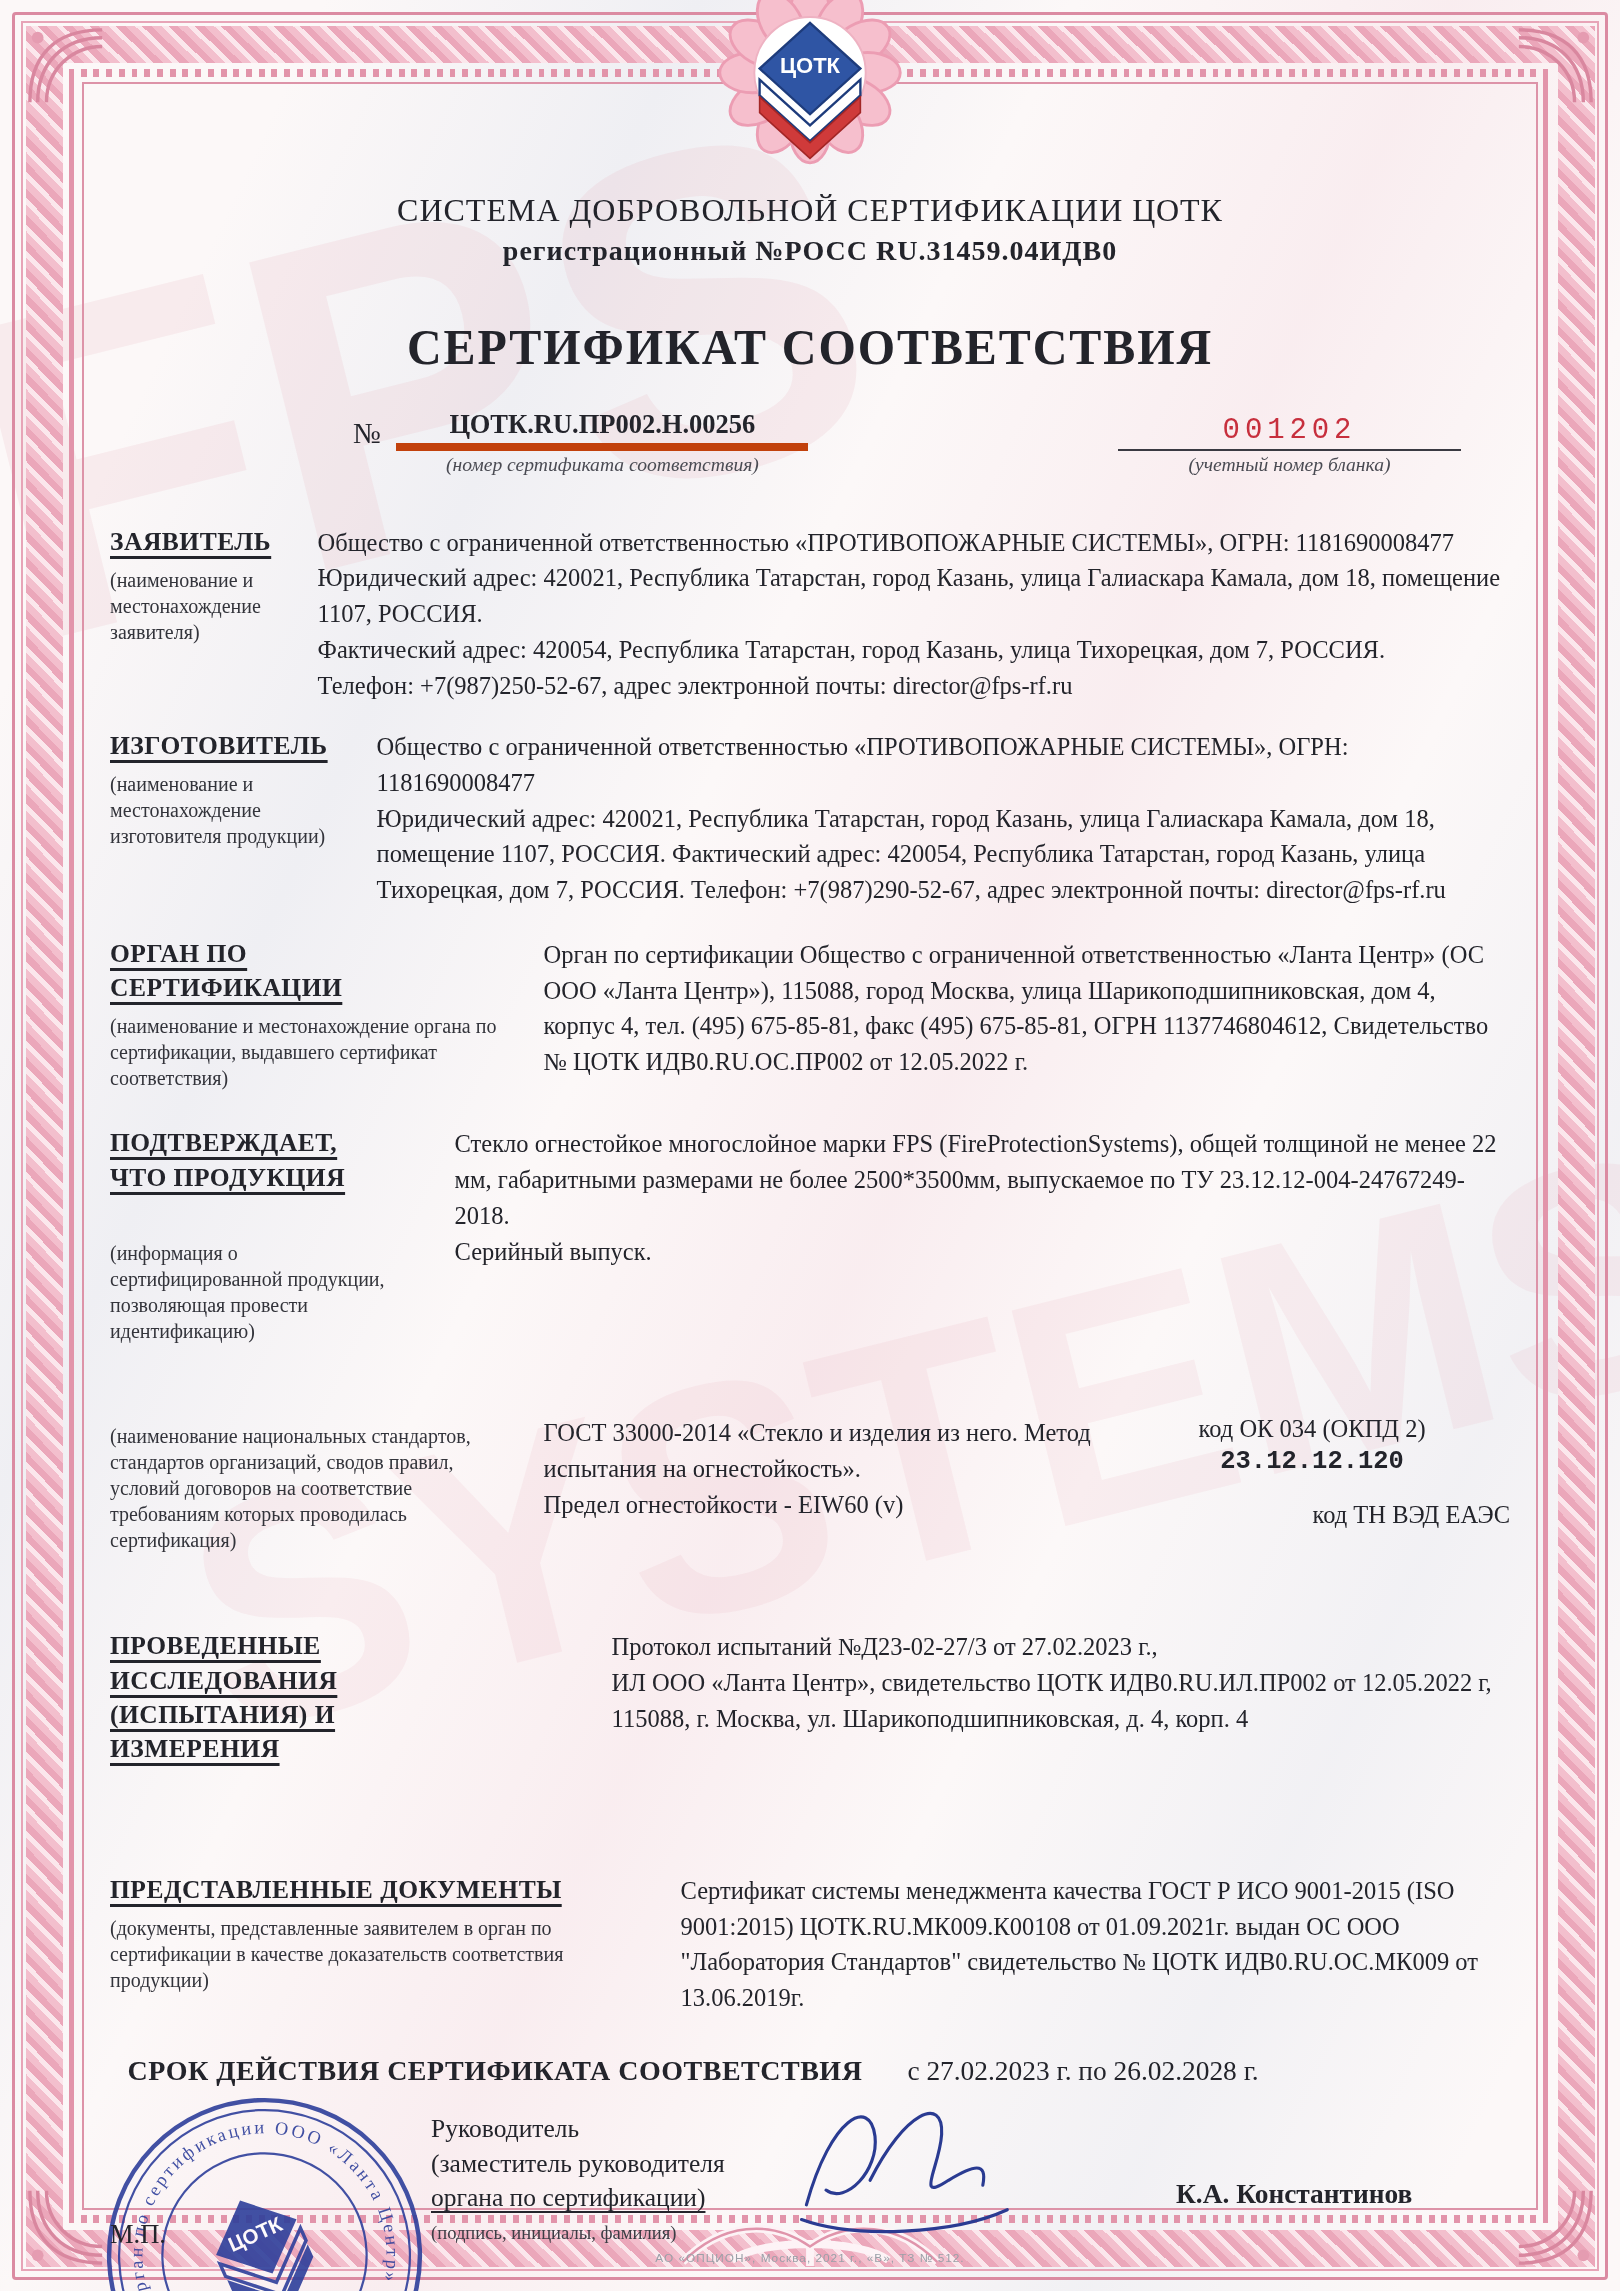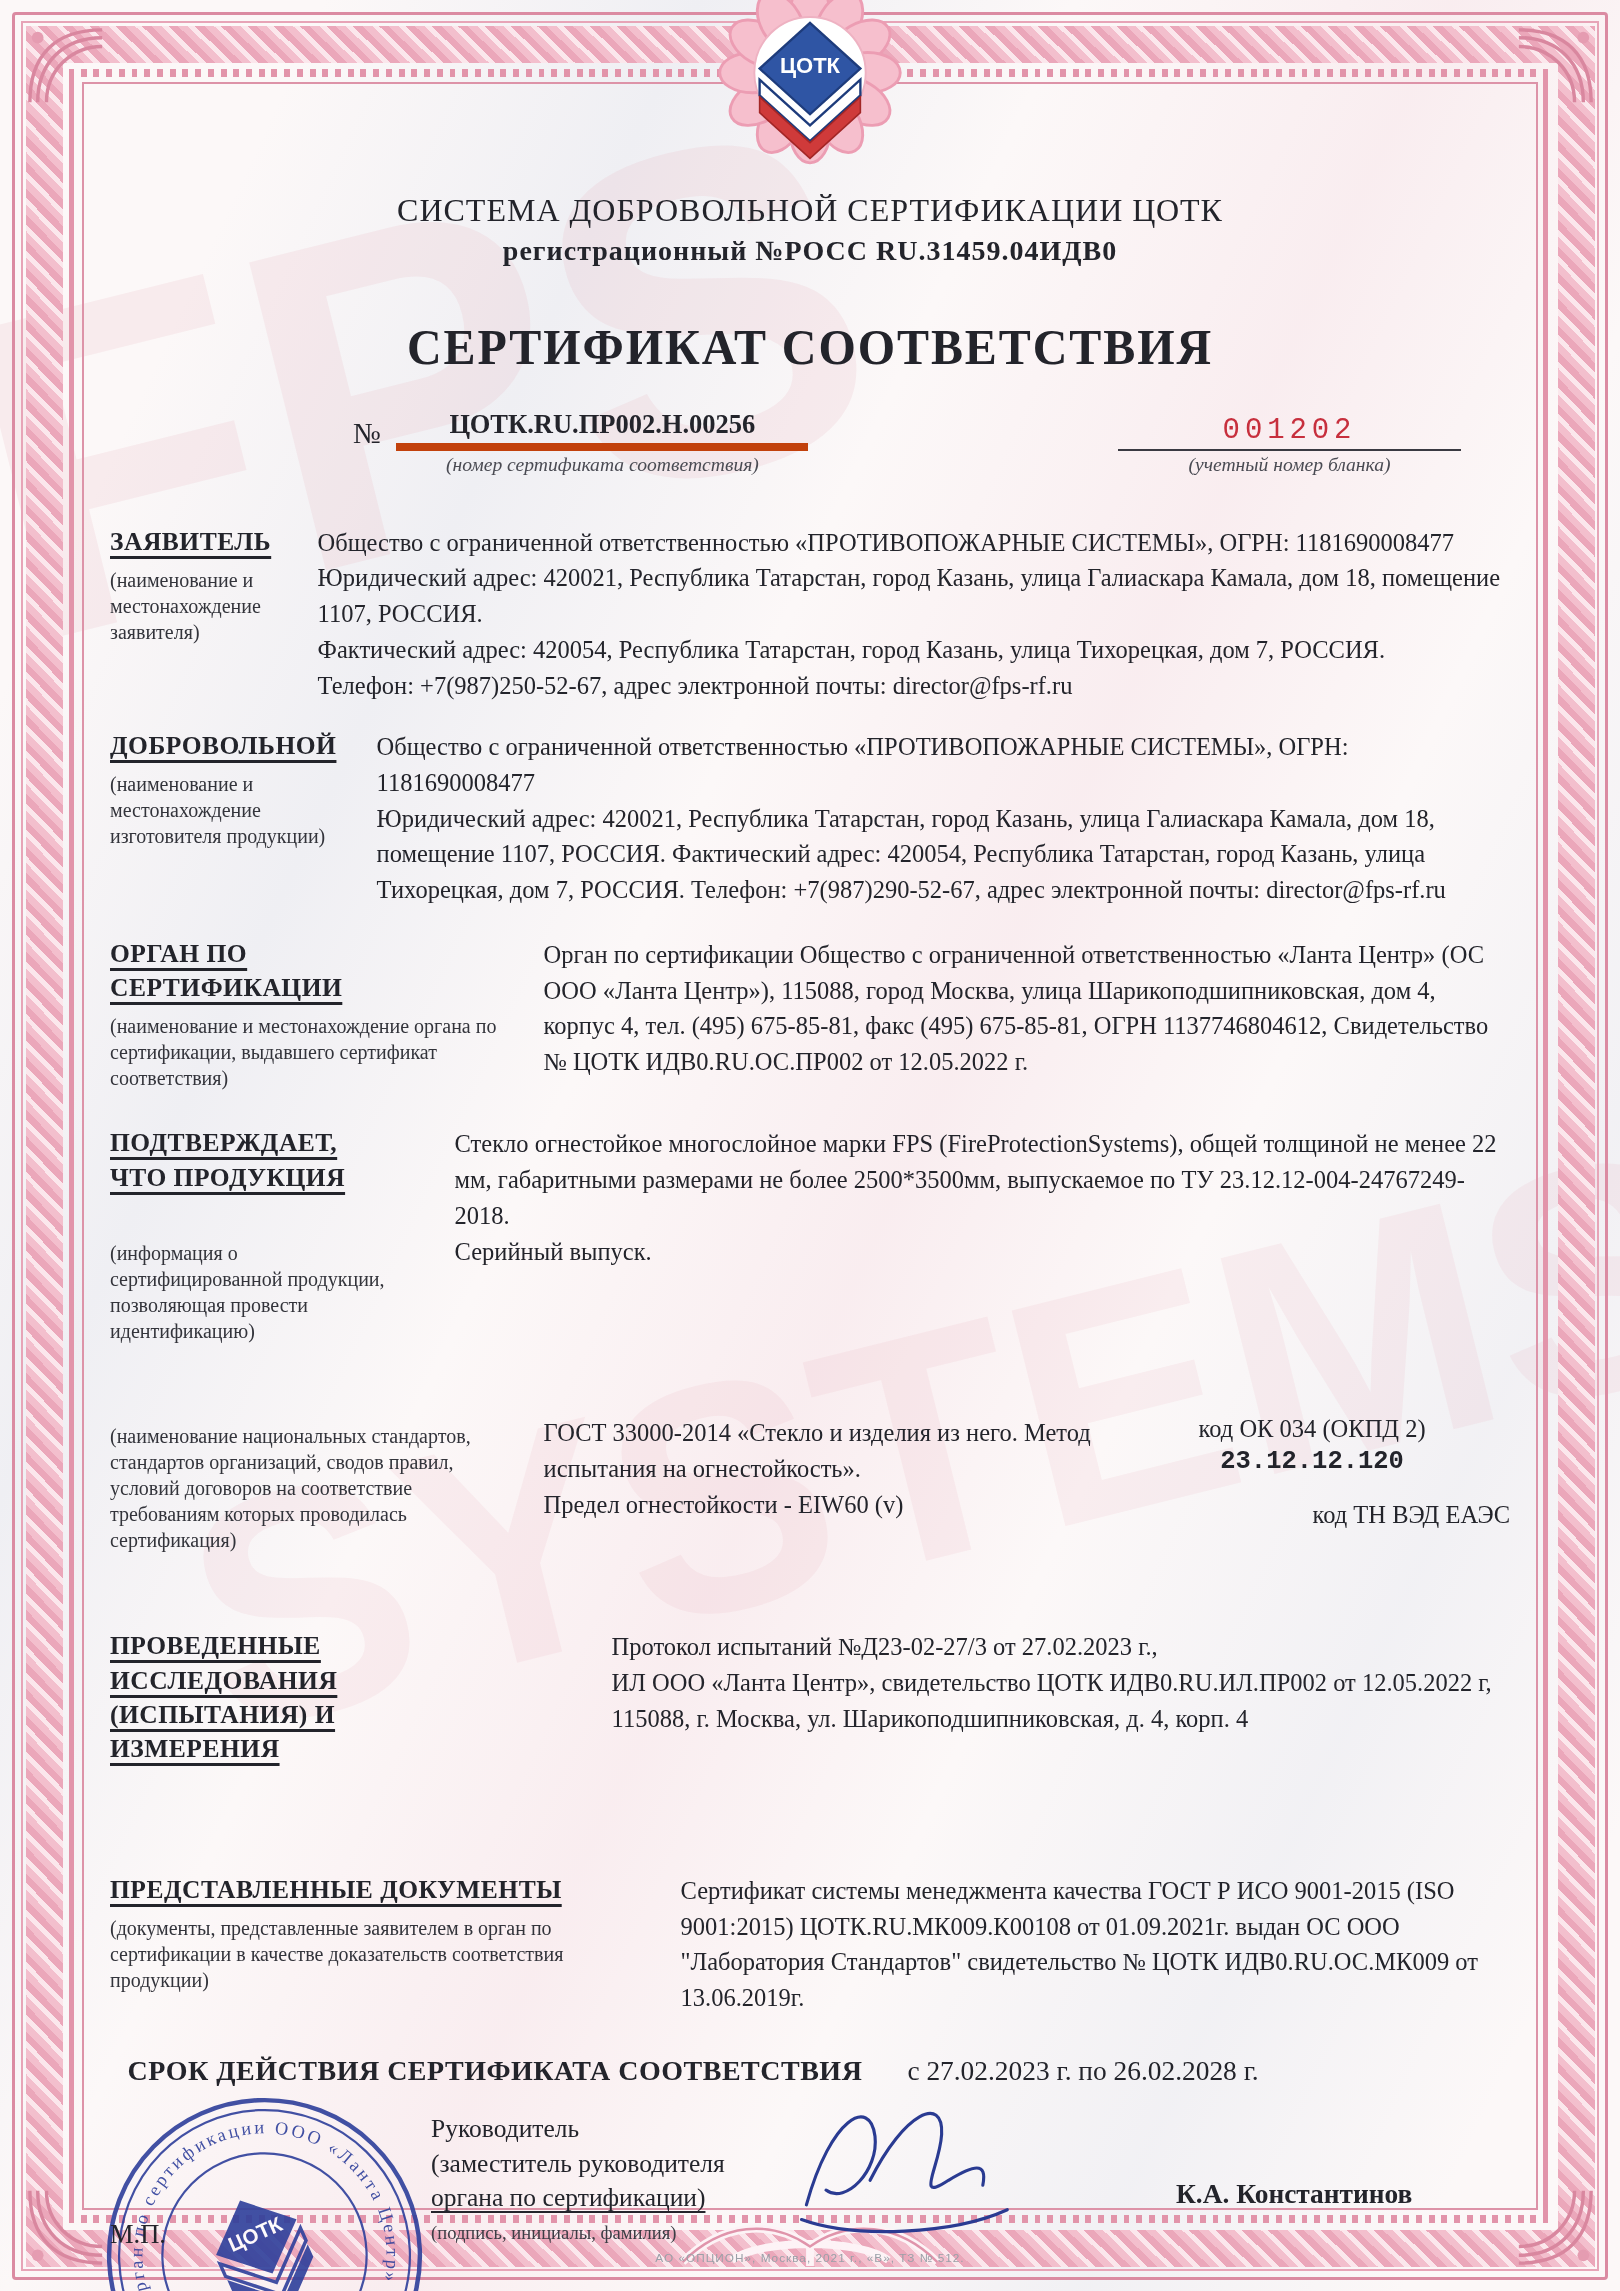--- a/index.html
+++ b/index.html
@@ -202,21 +202,21 @@
       <div class="secbody">
         <p>Общество с ограниченной ответственностью «ПРОТИВОПОЖАРНЫЕ СИСТЕМЫ», ОГРН: 1181690008477</p>
         <p>Юридический адрес: 420021, Республика Татарстан, город Казань, улица Галиаскара Камала, дом 18, помещение 1107, РОССИЯ.</p>
         <p>Фактический адрес: 420054, Республика Татарстан, город Казань, улица Тихорецкая, дом 7, РОССИЯ.</p>
         <p>Телефон: +7(987)250-52-67, адрес электронной почты: director@fps-rf.ru</p>
       </div>
     </section>
 
     <section class="sec sec1">
       <div>
-        <div class="seclabel">ДОБРОВОЛЬНОЙ</div>
+        <div class="seclabel">ИЗГОТОВИТЕЛЬ</div>
         <div class="secsub">(наименование и местонахождение изготовителя продукции)</div>
       </div>
       <div class="secbody">
         <p>Общество с ограниченной ответственностью «ПРОТИВОПОЖАРНЫЕ СИСТЕМЫ», ОГРН: 1181690008477</p>
         <p>Юридический адрес: 420021, Республика Татарстан, город Казань, улица Галиаскара Камала, дом 18, помещение 1107, РОССИЯ. Фактический адрес: 420054, Республика Татарстан, город Казань, улица Тихорецкая, дом 7, РОССИЯ. Телефон: +7(987)290-52-67, адрес электронной почты: director@fps-rf.ru</p>
       </div>
     </section>
 
     <section class="sec sec2">
       <div>

